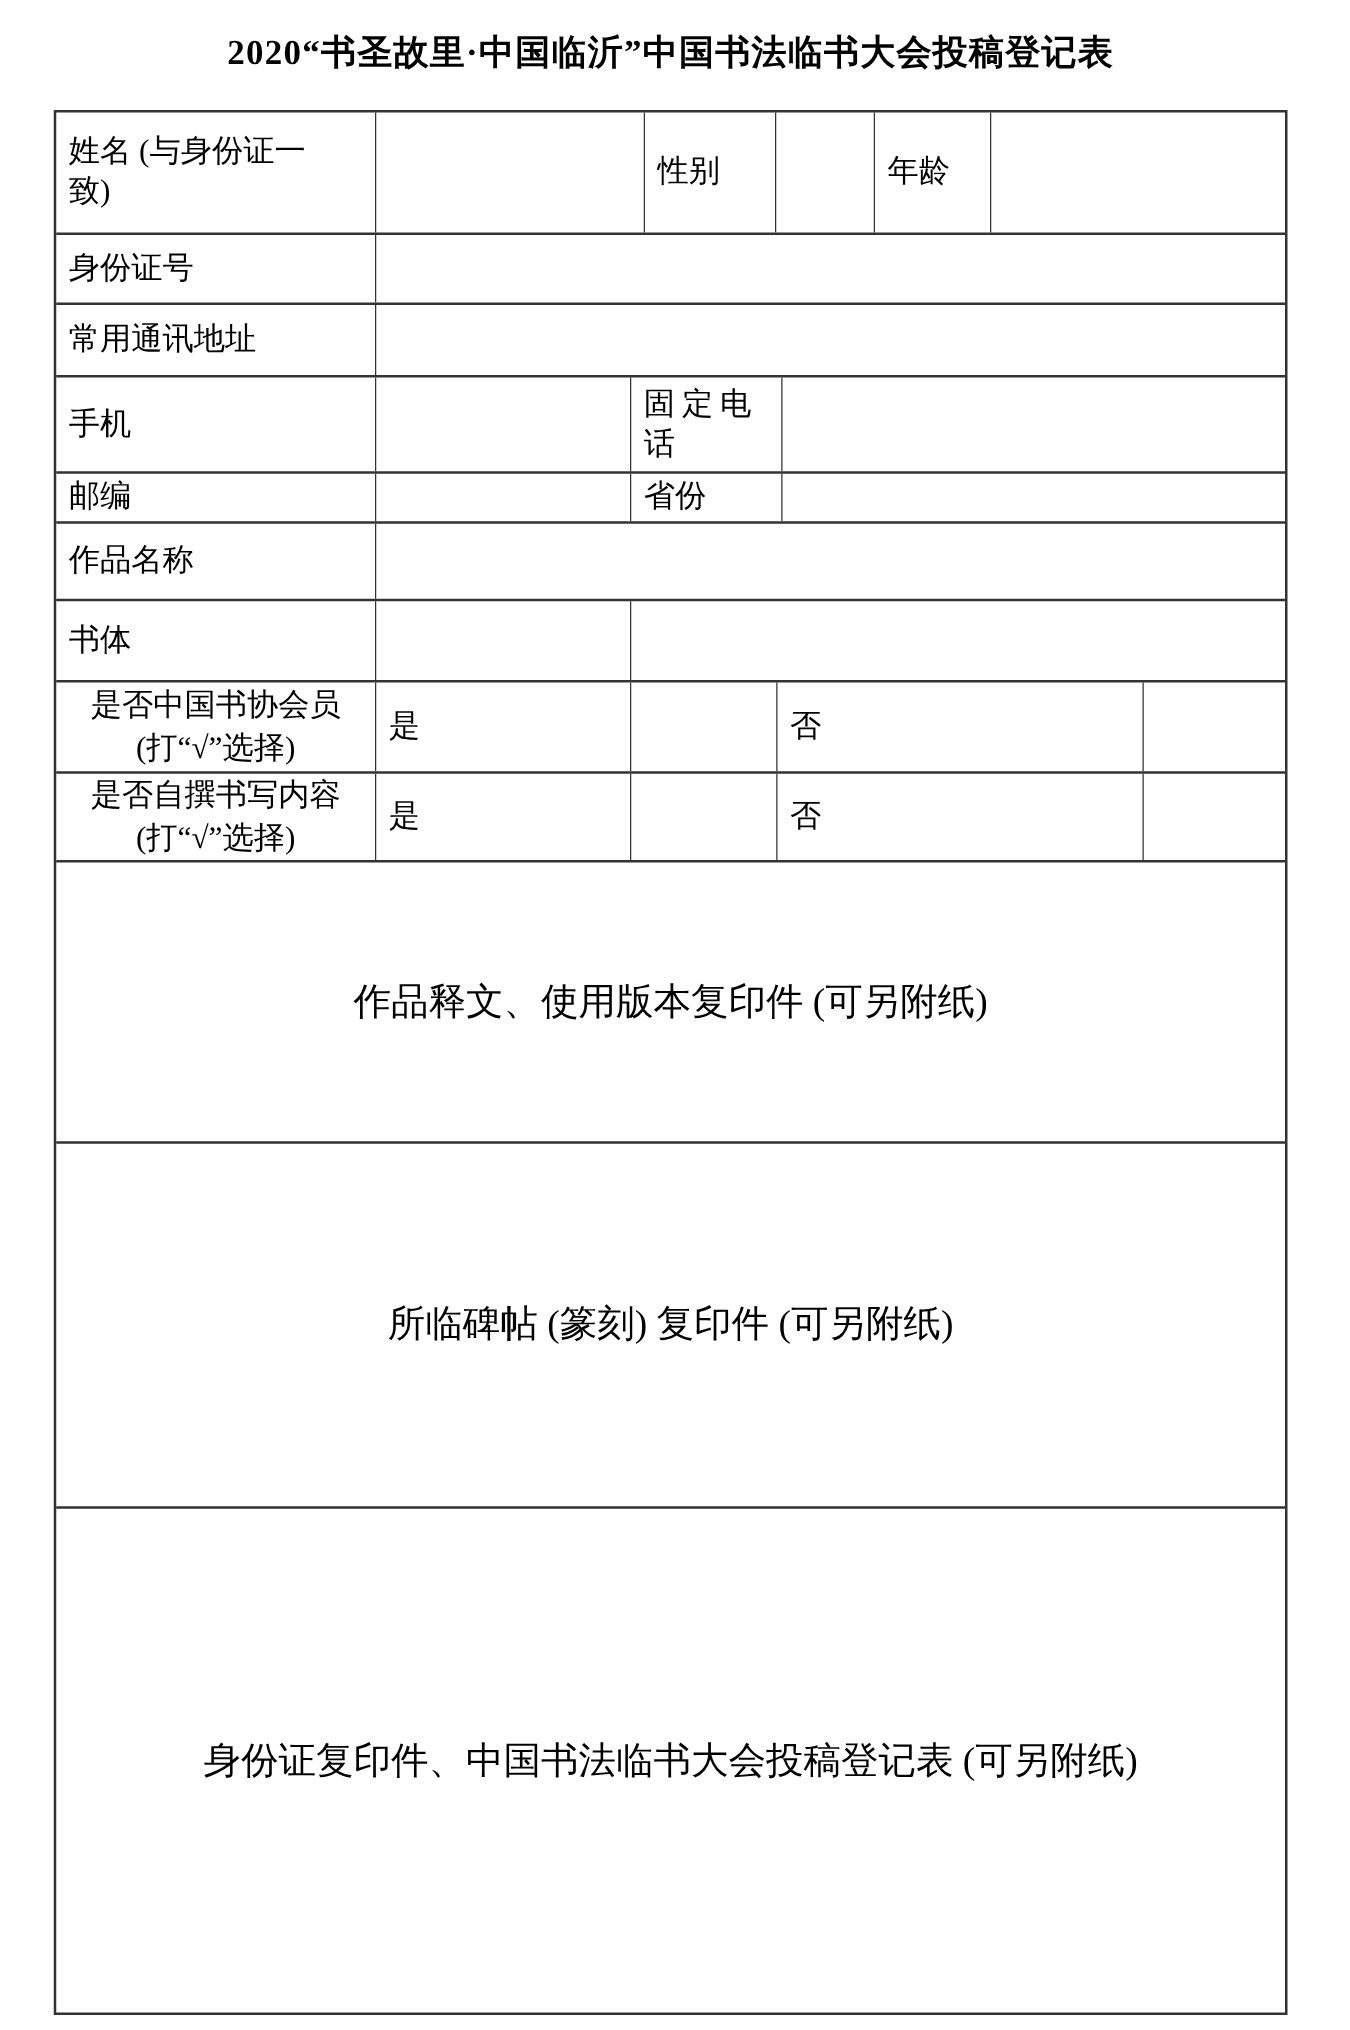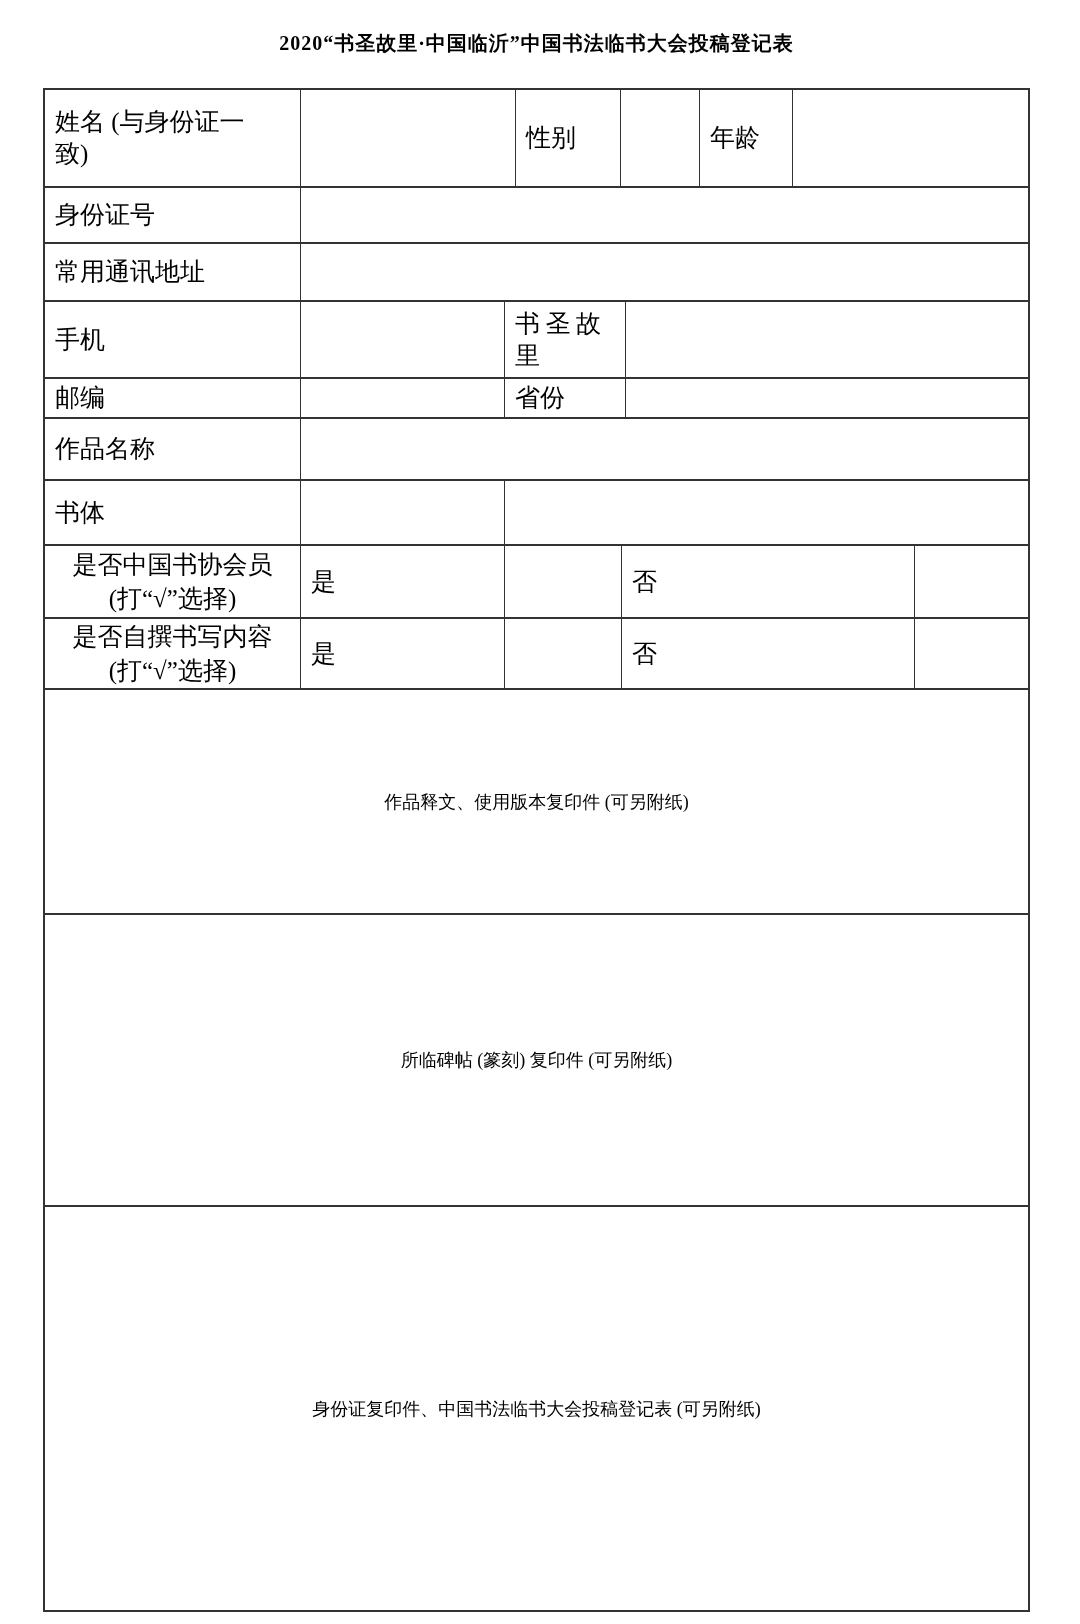--- a/index.html
+++ b/index.html
@@ -9,21 +9,21 @@
     color: #000000;
     font-family: "Liberation Serif", "DejaVu Serif", serif;
     font-size: 25px;
   }
   body { height: 1624px; overflow: hidden; }
 
   .doc-title {
     margin: 26px 0 28px 43px;
     width: 987px;
     text-align: center;
-    font-size: 20px;
+    font-size: 28px;
     font-weight: bold;
     line-height: 34px;
     letter-spacing: 1px;
   }
 
   .tbl {
     margin-left: 43px;
     width: 987px;
     border: 2px solid #333333;
   }
@@ -85,21 +85,21 @@
   .justify-narrow {
     display: inline-block;
     width: 86px;
     text-align: justify;
     line-height: 32px;
   }
 
   .big-cell {
     justify-content: center;
     text-align: center;
-    font-size: 18px;
+    font-size: 30px;
   }
 </style>
 </head>
 <body>
 
 <div class="doc-title">2020“书圣故里·中国临沂”中国书法临书大会投稿登记表</div>
 
 <div class="tbl">
 
   <div class="row h80">
@@ -118,21 +118,21 @@
 
   <div class="row h58">
     <div class="cell w255">常用通讯地址</div>
     <div class="cell fill"></div>
   </div>
 
   <div class="row h77">
     <div class="cell w255">手机</div>
     <div class="cell w204"></div>
     <div class="cell w121 landline-cell">
-      <span class="justify-narrow">书圣故里</span>
+      <span class="justify-narrow">固定电话</span>
     </div>
     <div class="cell fill"></div>
   </div>
 
   <div class="row h40">
     <div class="cell w255">邮编</div>
     <div class="cell w204"></div>
     <div class="cell w121">省份</div>
     <div class="cell fill"></div>
   </div>

